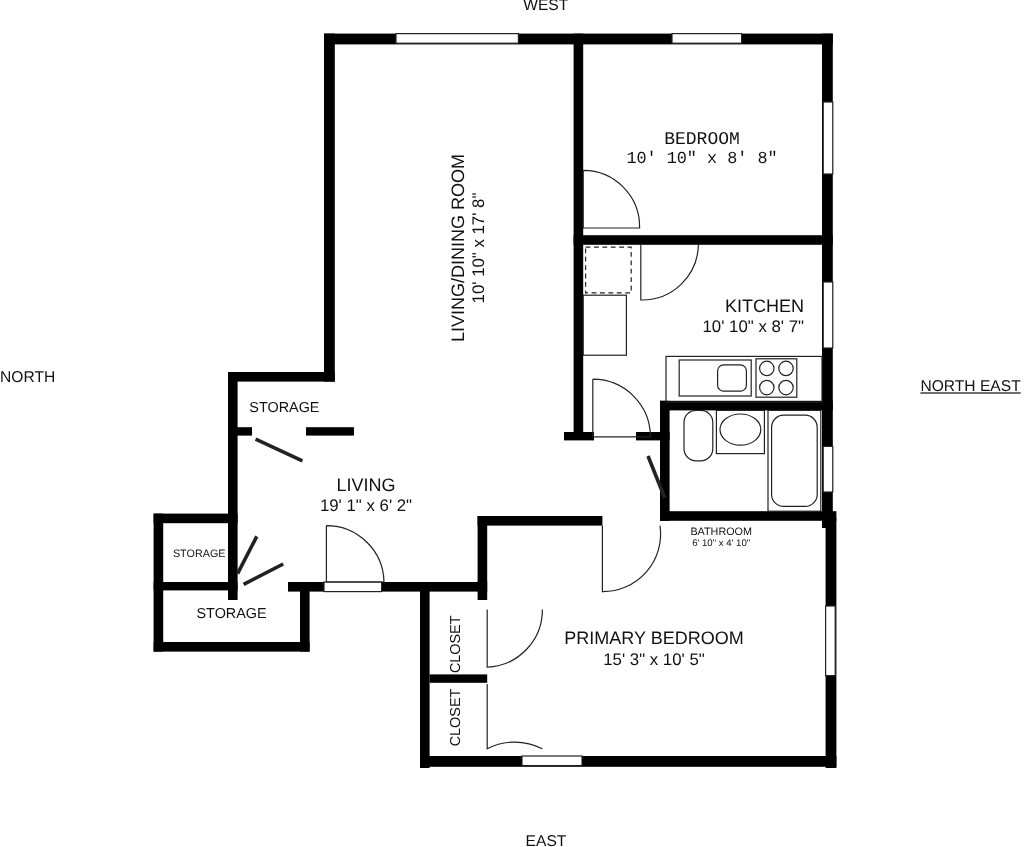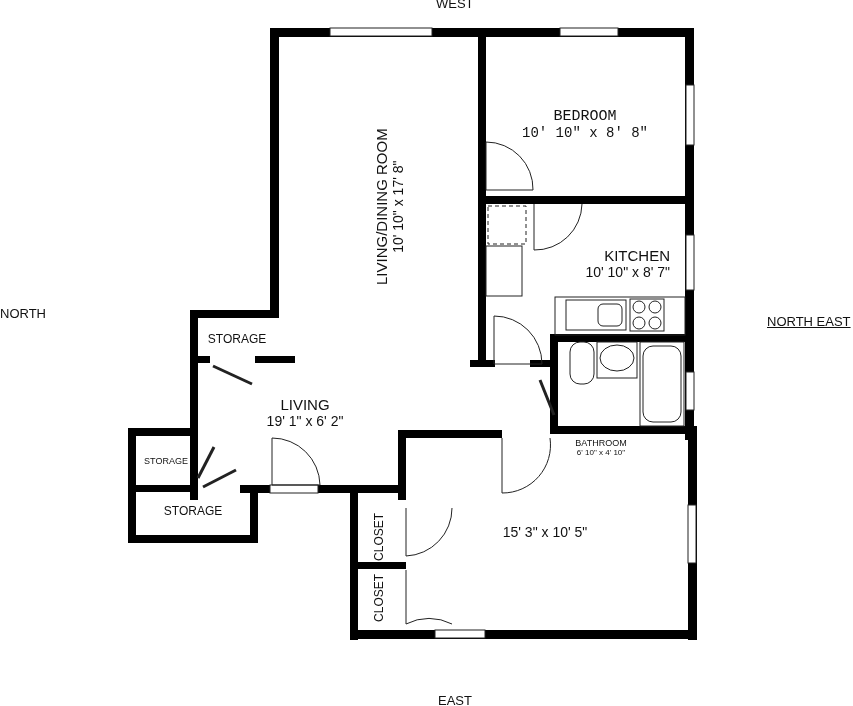--- a/index.html
+++ b/index.html
@@ -125,20 +125,21 @@
   <div class="tiny-name">BATHROOM</div>
   <div class="tiny-dim">6' 10" x 4' 10"</div>
 </div>
 
 <div class="lbl" style="left:245px;top:396px;width:120px;">
   <div class="room-name">LIVING</div>
   <div class="room-dim">19' 1" x 6' 2"</div>
 </div>
 
 <div class="lbl" style="left:450px;top:524px;width:190px;">
+  <div class="room-name">PRIMARY BEDROOM</div>
   <div class="room-dim">15' 3" x 10' 5"</div>
 </div>
 
 <div class="lbl small-name" style="left:202px;top:333px;width:70px;">STORAGE</div>
 <div class="lbl tiny-name" style="left:138px;top:456px;width:56px;">STORAGE</div>
 <div class="lbl small-name" style="left:150px;top:505px;width:86px;">STORAGE</div>
 
 <div class="lbl small-name rot" style="left:350px;top:530px;width:60px;">CLOSET</div>
 <div class="lbl small-name rot" style="left:350px;top:591px;width:60px;">CLOSET</div>
 

